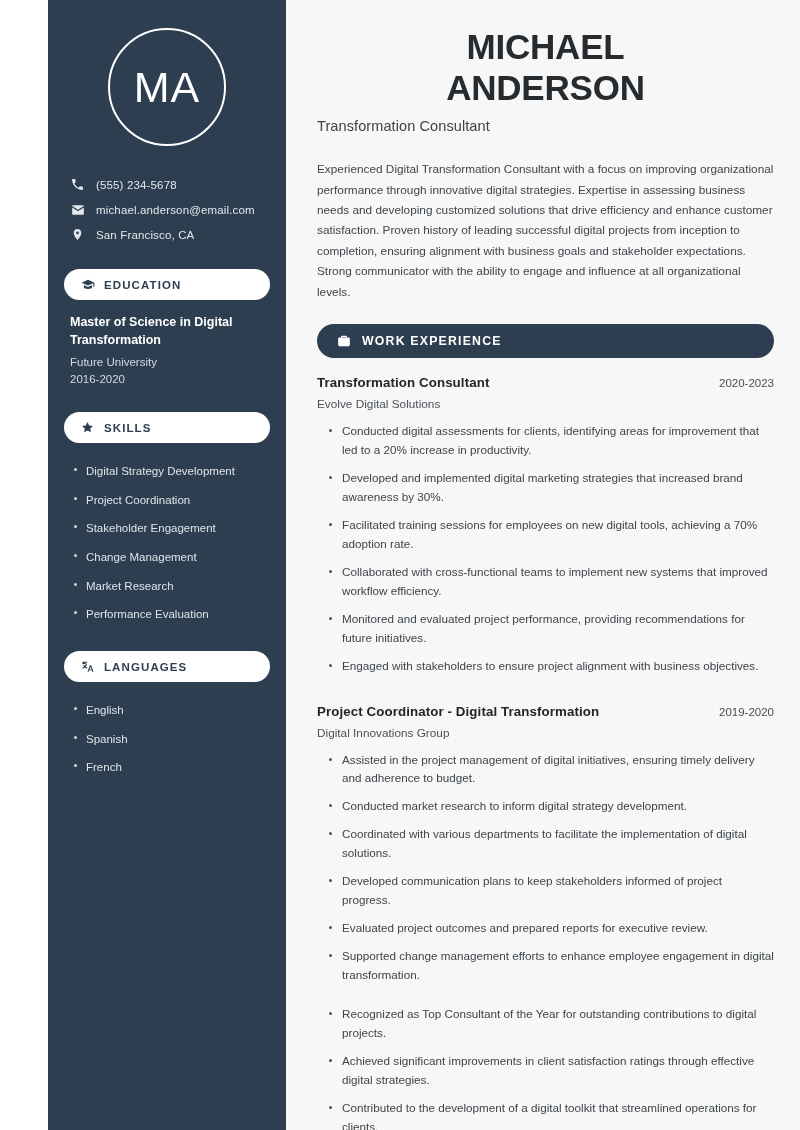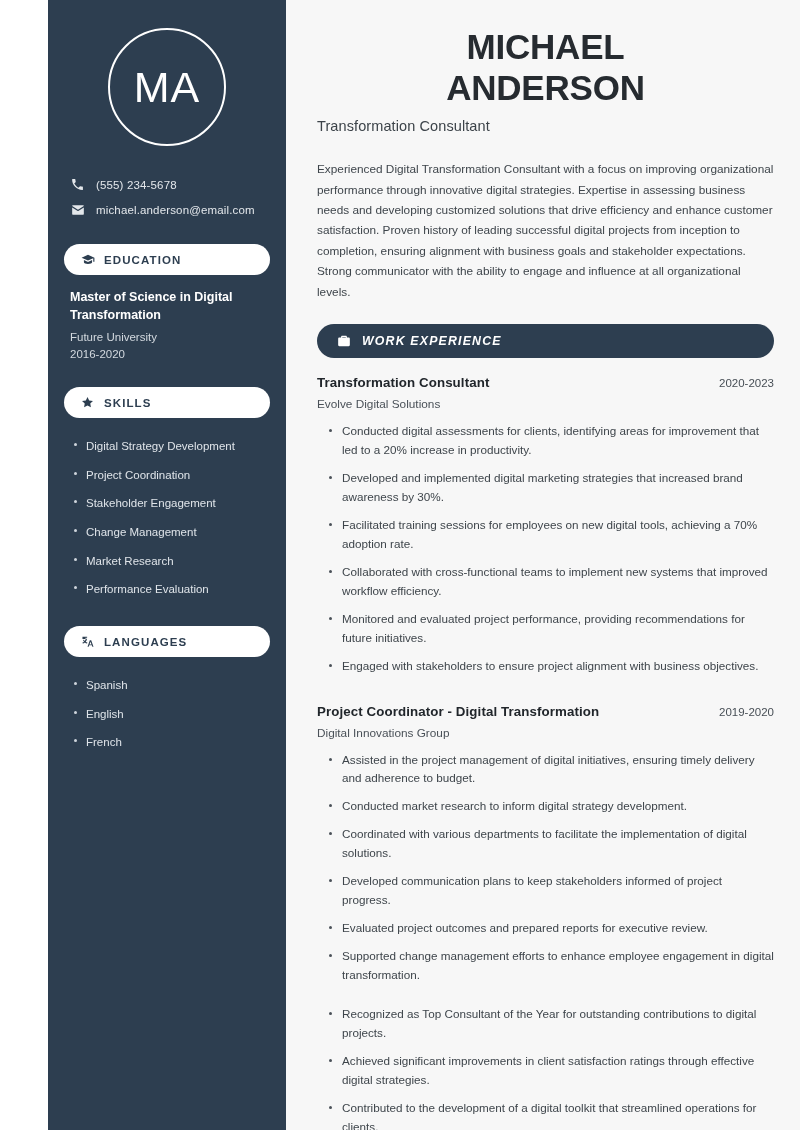--- a/index.html
+++ b/index.html
@@ -144,21 +144,20 @@
   .banner {
     background: #2d3e50;
     border-radius: 999px;
     height: 34px;
     display: flex;
     align-items: center;
     gap: 11px;
     padding: 0 19px;
     margin-top: 22px;
     margin-bottom: 17px;
-    font-style: italic;
   }
   .banner .banner-label {
     color: #ffffff;
     font-size: 12.3px;
     font-weight: bold;
     letter-spacing: 1.2px;
   }
 
   .job { margin-bottom: 6px; }
   .job-head {
@@ -229,20 +228,28 @@
         <span class="ctext">(555) 234-5678</span>
       </div>
       <div class="contact-row">
         <span class="ico">
           <svg width="14" height="14" viewBox="0 0 24 24" fill="#e3e7eb">
               <path d="M2 5c0-.6.4-1 1-1h18c.6 0 1 .4 1 1v.3l-10 6.2L2 5.3V5zm0 2.6l9.5 5.9c.3.2.7.2 1 0L22 7.6V19c0 .6-.4 1-1 1H3c-.6 0-1-.4-1-1V7.6z"></path>
             </svg>
         </span>
         <span class="ctext">michael.anderson@email.com</span>
       </div>
+      <div class="contact-row">
+        <span class="ico">
+          <svg width="13" height="13" viewBox="0 0 24 24" fill="#e3e7eb">
+              <path d="M12 2C8.1 2 5 5.1 5 9c0 5.2 6.2 12.3 6.5 12.6.3.3.8.3 1 0C12.8 21.3 19 14.2 19 9c0-3.9-3.1-7-7-7zm0 9.5A2.5 2.5 0 1 1 12 6.5a2.5 2.5 0 0 1 0 5z"></path>
+            </svg>
+        </span>
+        <span class="ctext">San Francisco, CA</span>
+      </div>
     </div>
 
     <div class="pill">
       <span class="ico">
         <svg width="14" height="14" viewBox="0 0 24 24" fill="#2d3e50">
             <path d="M12 3 1 8l11 5 9-4.1V15h2V8L12 3zM5 12.2V16c0 1.7 3.1 3 7 3s7-1.3 7-3v-3.8l-7 3.2-7-3.2z"></path>
           </svg>
       </span>
       <span class="pill-label">EDUCATION</span>
     </div>
@@ -274,22 +281,22 @@
     <div class="pill">
       <span class="ico">
         <svg width="14" height="14" viewBox="0 0 24 24" fill="#2d3e50">
             <path d="M2.5 3h8v1.7H7.6v1.6h2.7c-.2 2.2-1 3.9-2.2 5.2.8.6 1.8 1.1 2.9 1.4l-.7 1.7c-1.4-.4-2.6-1.1-3.6-1.9-1 .8-2.2 1.5-3.6 1.9L2.4 13c1.1-.3 2.1-.8 2.9-1.4-.8-.9-1.4-1.9-1.8-3.1l1.6-.5c.3.9.8 1.7 1.4 2.4.8-.9 1.4-2 1.6-3.4H2.5V3zm12.6 6.2h2.4l3.9 11.1h-1.9l-.9-2.7h-4.6l-.9 2.7h-1.9l3.9-11.1zm1.2 2.2-1.7 4.8h3.4l-1.7-4.8z"></path>
           </svg>
       </span>
       <span class="pill-label">LANGUAGES</span>
     </div>
 
     <ul class="side-list">
+      <li>English</li>
       <li>Spanish</li>
-      <li>English</li>
       <li>French</li>
     </ul>
 
   </aside>
 
   <main class="main">
 
     <h1 class="name">
       <span>MICHAEL</span><br>
       <span>ANDERSON</span>

